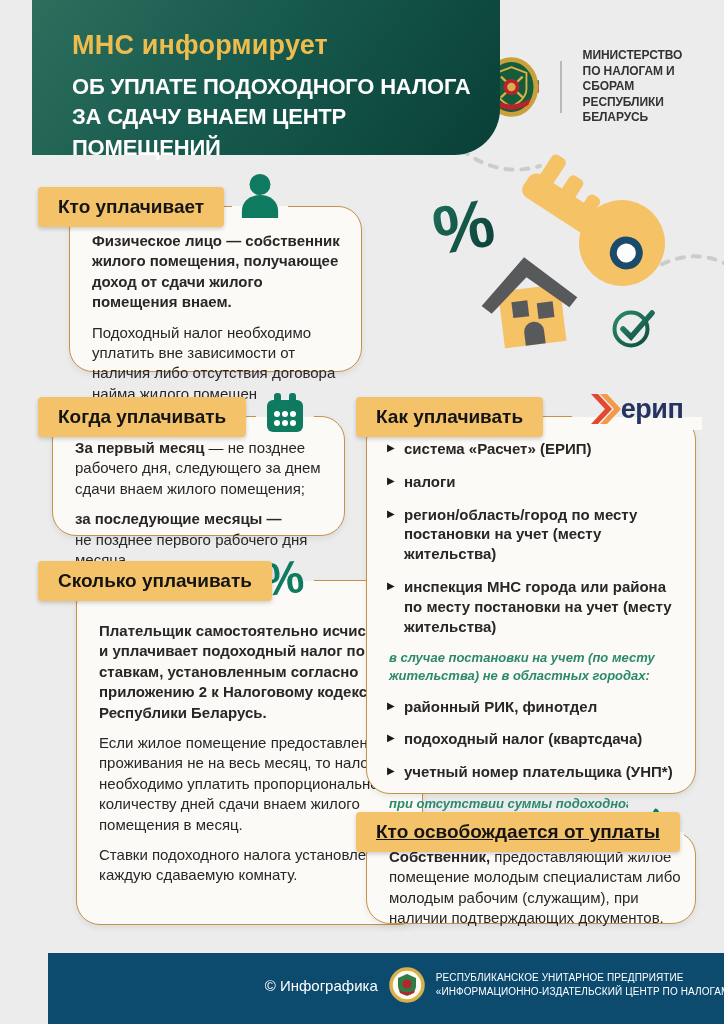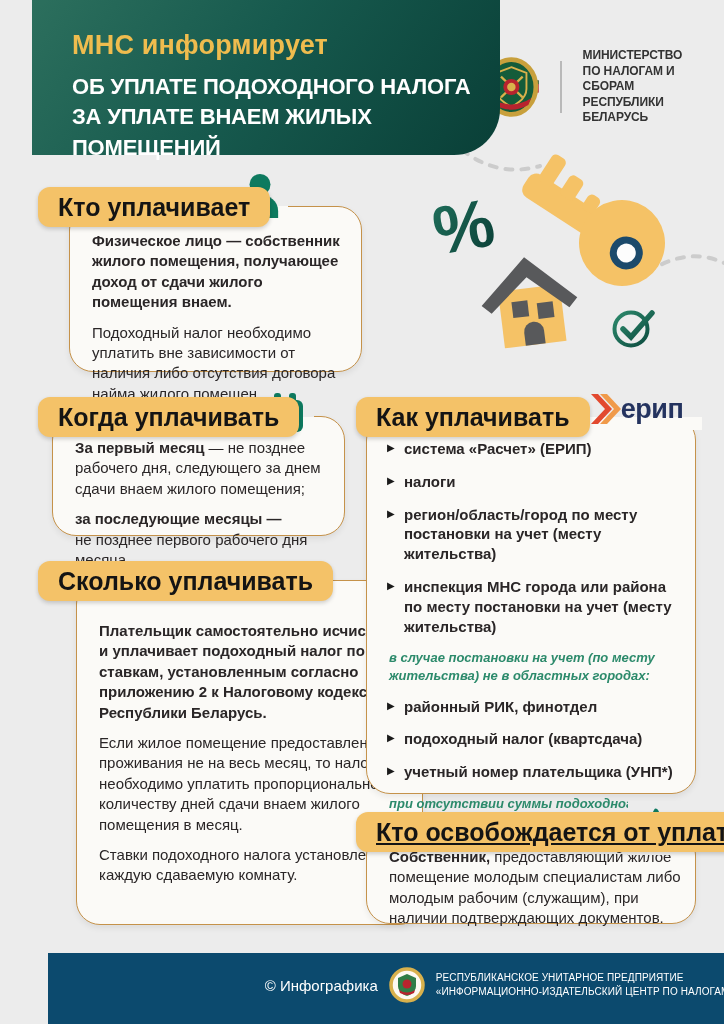--- a/index.html
+++ b/index.html
@@ -17,22 +17,22 @@
   .ministry { position:absolute; left:484px; top:48px; display:flex; align-items:center; gap:21px; }
   .min-divider { width:2px; height:52px; background:#b9b9b9; }
   .min-text { font-size:12px; font-weight:bold; color:#333333; line-height:1.3; letter-spacing:-.1px; }
 
   
   .deco-svg { position:absolute; left:0; top:0; width:724px; height:1024px; pointer-events:none; }
 
   
   .card { position:absolute; background:#fbfaf7; border:1.6px solid #c5924a; border-radius:24px;
     box-shadow:0 3px 6px rgba(0,0,0,.07); z-index:1; }
-  .tab { position:absolute; height:40px; line-height:40px; background:#f4c268; border-radius:12px;
-    padding:0 20px; font-size:25px; font-weight:bold; color:#141414; box-shadow:0 2px 4px rgba(0,0,0,.18);
+  .tab { position:absolute; height:40px; line-height:40px; background:#f4c268; border-radius:4px;
+    padding:0 20px; font-size:19px; font-weight:bold; color:#141414; box-shadow:0 2px 4px rgba(0,0,0,.18);
     z-index:4; white-space:nowrap; }
   .holder { position:absolute; z-index:3; display:flex; align-items:center; justify-content:center; }
   .body-text { font-size:15px; color:#2a2627; line-height:1.36; }
   .body-text p { margin-bottom:10px; }
   .b { font-weight:bold; }
 
   .card1 { left:69px; top:206px; width:293px; height:166px; padding:24px 16px 0 22px; }
   .tab1  { left:38px; top:187px; }
   .hold1 { left:232px; top:170px; width:56px; height:52px;
            background:linear-gradient(to bottom,#ececec 0 69%,#fbfaf7 69% 100%); }
@@ -82,21 +82,21 @@
 
   <svg class="deco-svg">
     <path d="M462 150 Q 498 178 540 166" fill="none" stroke="#cccccc" stroke-width="4" stroke-dasharray="7 9" stroke-linecap="round"></path>
     <path d="M648 272 Q 688 246 724 263" fill="none" stroke="#cccccc" stroke-width="4" stroke-dasharray="7 9" stroke-linecap="round"></path>
   </svg>
 
   <div class="header">
     <div class="brand">МНС информирует</div>
     <div class="htitle">
       <span>ОБ УПЛАТЕ ПОДОХОДНОГО НАЛОГА</span><br>
-      <span>ЗА УПЛАТЕ ВНАЕМ ЖИЛЫХ ПОМЕЩЕНИЙ</span>
+      <span>ЗА СДАЧУ ВНАЕМ ЦЕНТР ПОМЕЩЕНИЙ</span>
     </div>
   </div>
 
   <div class="ministry">
     <svg width="58" height="64" viewBox="0 0 58 64">
       <rect x="0" y="25" width="7" height="13" fill="#b8232e"></rect>
       <rect x="51" y="25" width="7" height="13" fill="#b8232e"></rect>
       <rect x="0" y="25" width="7" height="4" fill="#2f7d46"></rect>
       <rect x="51" y="25" width="7" height="4" fill="#2f7d46"></rect>
       <ellipse cx="29" cy="32" rx="26" ry="29" fill="#145c3a" stroke="#c8a03c" stroke-width="5"></ellipse>

